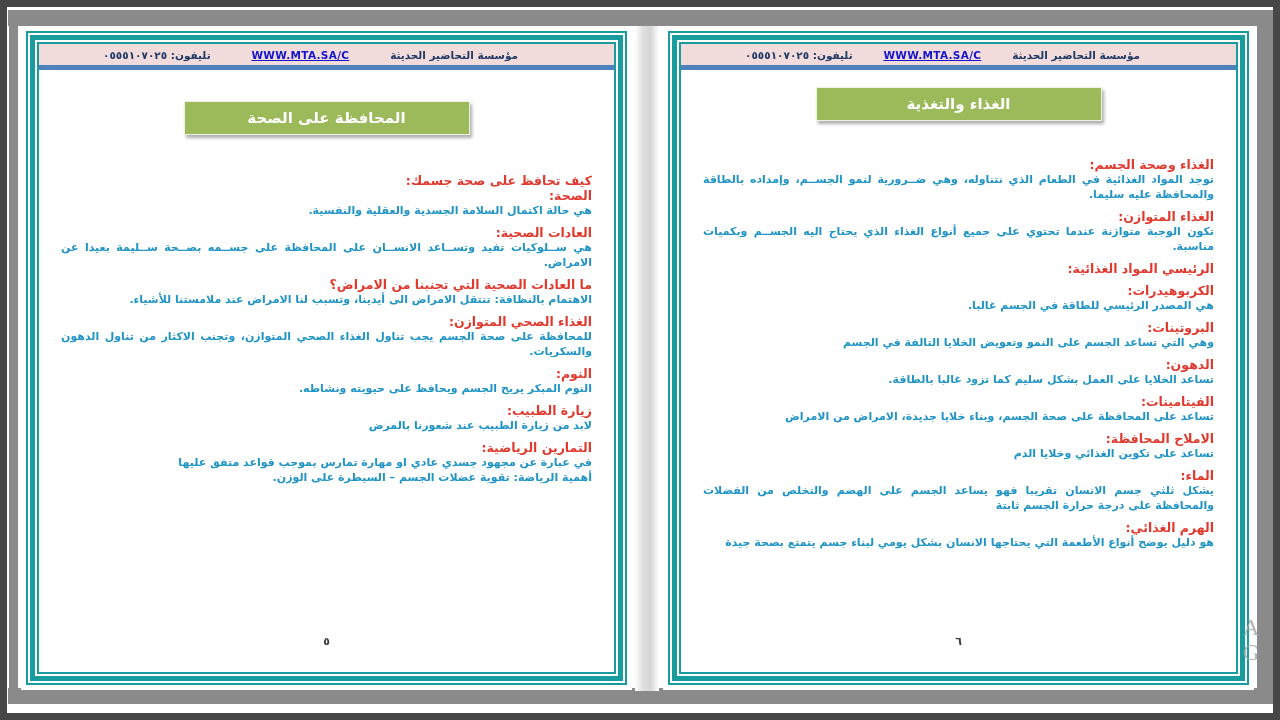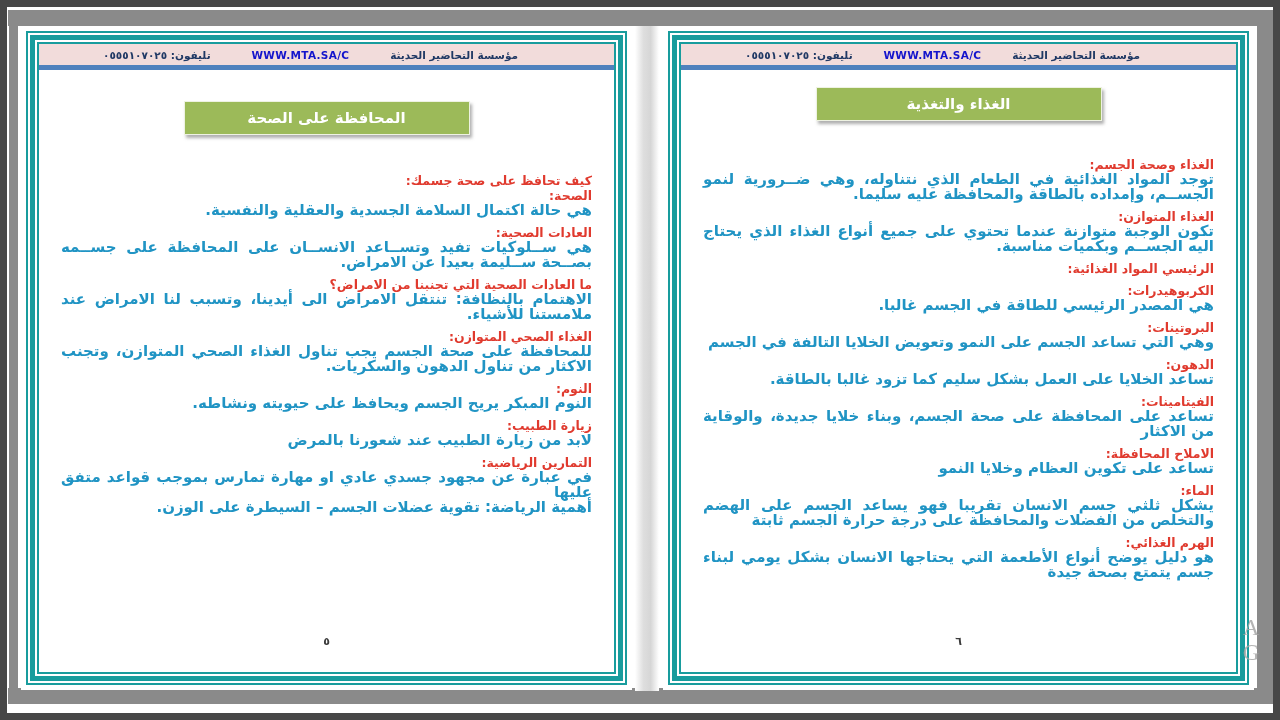--- a/index.html
+++ b/index.html
@@ -25,35 +25,35 @@
     background:linear-gradient(90deg,#ffffff 0%,#dedede 35%,#d6d6d6 65%,#ffffff 100%);}
   .page{position:absolute;top:19px;height:664px;background:#fff;z-index:2;}
   .page.pleft{left:14px;width:611px;}
   .page.pright{left:656px;width:591px;}
   .b-outer{position:absolute;inset:5px;border:2px solid var(--page-border-teal);}
   .b-mid{position:absolute;inset:2px;border:5px solid var(--page-border-teal);}
   .b-inner{position:absolute;inset:2px;border:2px solid var(--page-border-teal);}
   .page-inner{position:absolute;inset:0;direction:rtl;overflow:hidden;background:#fff;}
   .page-header{height:21px;background:var(--header-band-pink);display:flex;align-items:center;justify-content:space-between;font-size:10.5px;font-weight:bold;}
   .ph-org{color:var(--header-text-navy);margin-right:96px;}
-  .ph-link{color:var(--link-blue);direction:ltr;letter-spacing:.3px;}
+  .ph-link{color:var(--link-blue);text-decoration:underline;direction:ltr;letter-spacing:.3px;}
   .ph-phone{color:var(--header-text-navy);margin-left:64px;text-align:right;}
   .blue-rule{height:5px;background:var(--header-rule-blue);}
   .title-row{text-align:center;}
   .pleft .title-row{margin-top:31px;}
   .pright .title-row{margin-top:17px;border-radius:13px;}
   .title-box{display:inline-block;min-width:240px;padding:0 22px;height:32px;line-height:32px;
     background:var(--title-box-green);color:#ffffff;font-weight:bold;font-size:15px;
     border:1px solid #eef2e2;box-shadow:2px 3px 3px rgba(110,110,110,.55);}
   .content{padding:0 22px;}
   .pleft .content{margin-top:38px;}
   .pright .content{margin-top:36px;}
   .section{margin-bottom:7px;}
   .sec-heading{color:var(--heading-red);font-weight:bold;font-size:12.5px;line-height:15px;white-space:pre-line;}
-  .sec-body{color:var(--body-teal-blue);font-weight:bold;font-size:15px;line-height:15px;white-space:pre-line;text-align:justify;}
+  .sec-body{color:var(--body-teal-blue);font-weight:bold;font-size:11px;line-height:15px;white-space:pre-line;text-align:justify;}
   .page-number{position:absolute;bottom:24px;left:0;right:0;text-align:center;color:#3c3c3c;font-size:11px;font-weight:bold;}
   .watermark{position:absolute;left:1222px;top:608px;width:44px;text-align:center;z-index:6;
     font-family:"Liberation Serif",serif;font-size:23px;line-height:25px;color:#a8a8a8;opacity:.85;white-space:pre-line;}
 </style>
 </head>
 <body>
 
 <div class="canvas">
 
   <div class="strip top"></div>
@@ -148,25 +148,25 @@
                 <div class="section">
                   <div class="sec-heading">البروتينات:</div>
                   <div class="sec-body">وهي التي تساعد الجسم على النمو وتعويض الخلايا التالفة في الجسم</div>
                 </div>
                 <div class="section">
                   <div class="sec-heading">الدهون:</div>
                   <div class="sec-body">تساعد الخلايا على العمل بشكل سليم كما تزود غالبا بالطاقة.</div>
                 </div>
                 <div class="section">
                   <div class="sec-heading">الفيتامينات:</div>
-                  <div class="sec-body">تساعد على المحافظة على صحة الجسم، وبناء خلايا جديدة، والوقاية من الاكثار</div>
+                  <div class="sec-body">تساعد على المحافظة على صحة الجسم، وبناء خلايا جديدة، الامراض من الامراض</div>
                 </div>
                 <div class="section">
                   <div class="sec-heading">الاملاح المحافظة:</div>
-                  <div class="sec-body">تساعد على تكوين العظام وخلايا النمو</div>
+                  <div class="sec-body">تساعد على تكوين الغذائي وخلايا الدم</div>
                 </div>
                 <div class="section">
                   <div class="sec-heading">الماء:</div>
                   <div class="sec-body">يشكل ثلثي جسم الانسان تقريبا فهو يساعد الجسم على الهضم والتخلص من الفضلات والمحافظة على درجة حرارة الجسم ثابتة</div>
                 </div>
                 <div class="section">
                   <div class="sec-heading">الهرم الغذائي:</div>
                   <div class="sec-body">هو دليل يوضح أنواع الأطعمة التي يحتاجها الانسان بشكل يومي لبناء جسم يتمتع بصحة جيدة</div>
                 </div>
               </div>

